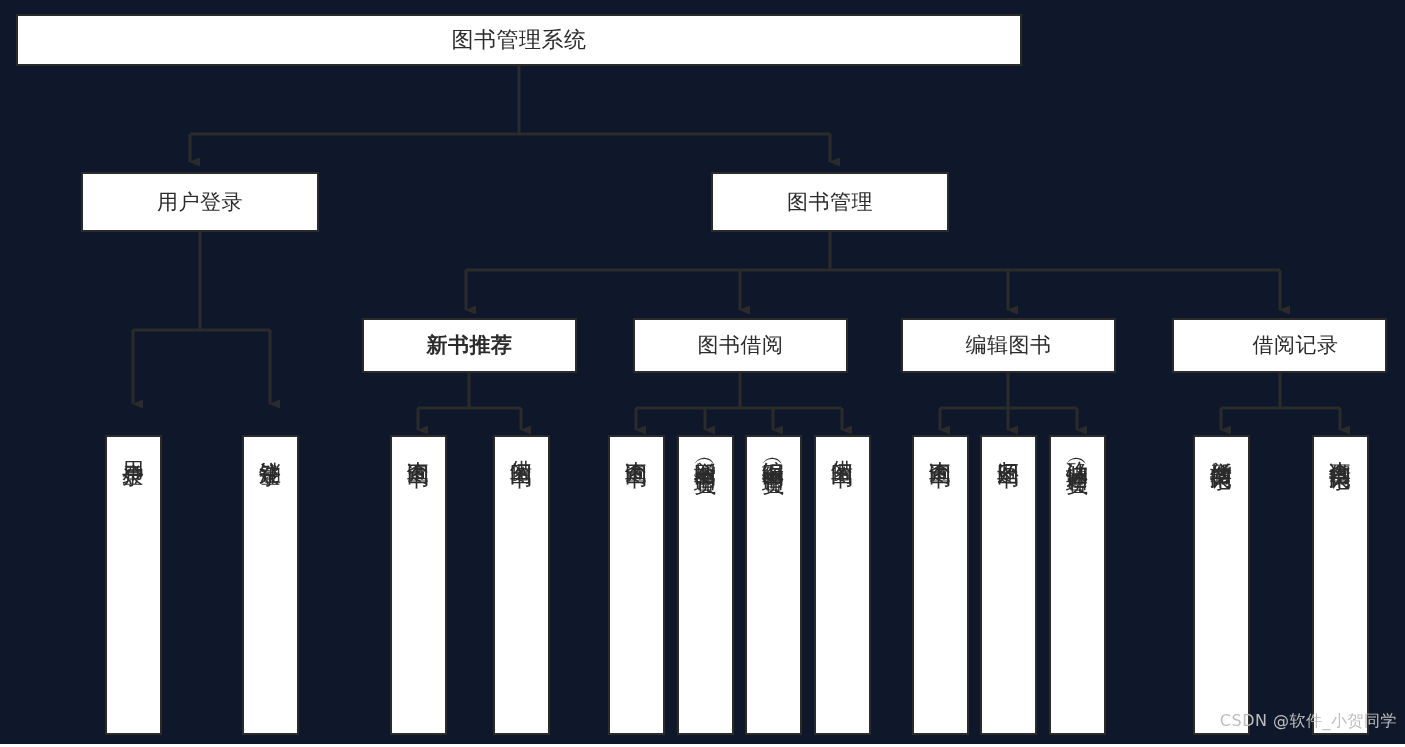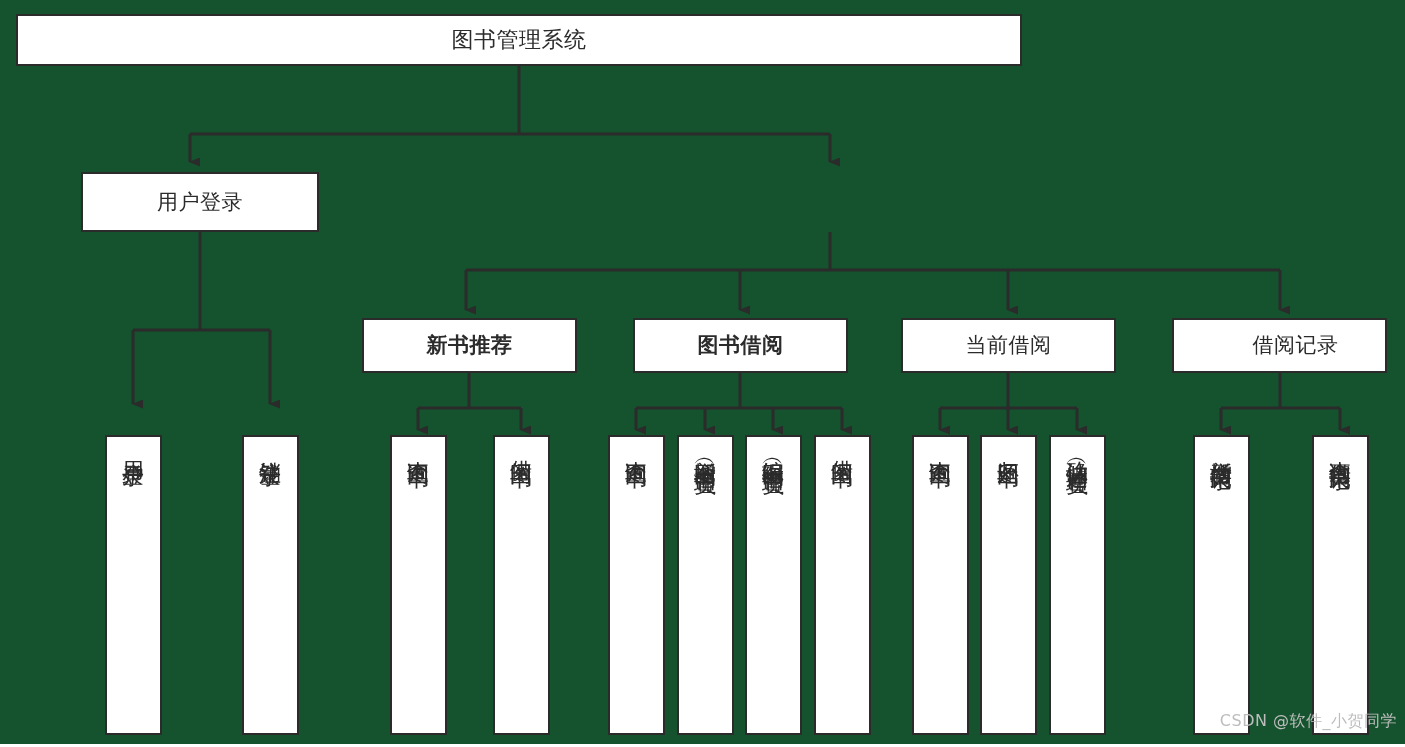--- a/index.html
+++ b/index.html
@@ -8,21 +8,21 @@
     padding: 0;
     background: #ffffff;
   }
   body {
     font-family: "DejaVu Sans", "Liberation Sans", sans-serif;
   }
   #diagram-root {
     position: relative;
     width: 1405px;
     height: 744px;
-    background: #14532d;
+    background: #0f172a;
     overflow: hidden;
   }
   #edge-layer {
     position: absolute;
     left: 0;
     top: 0;
     width: 1405px;
     height: 747px;
     pointer-events: none;
   }
@@ -132,29 +132,32 @@
     </g>
   </svg>
 
   <div class="node horiz root" style="left:16px; top:14px; width:1006px; height:52px;">
     <span class="node-label">图书管理系统</span>
   </div>
 
   <div class="node horiz" style="left:81px; top:172px; width:238px; height:60px;">
     <span class="node-label">用户登录</span>
   </div>
+  <div class="node horiz" style="left:711px; top:172px; width:238px; height:60px;">
+    <span class="node-label">图书管理</span>
+  </div>
 
   <div class="node horiz" style="left:362px; top:318px; width:215px; height:55px;font-weight:bold;">
     <span class="node-label">新书推荐</span>
   </div>
-  <div class="node horiz" style="left:633px; top:318px; width:215px; height:55px;font-weight:bold;">
+  <div class="node horiz" style="left:633px; top:318px; width:215px; height:55px;">
     <span class="node-label">图书借阅</span>
   </div>
   <div class="node horiz" style="left:901px; top:318px; width:215px; height:55px;">
-    <span class="node-label">当前借阅</span>
+    <span class="node-label">编辑图书</span>
   </div>
   <div class="node horiz" style="left:1172px; top:318px; width:215px; height:55px;padding-left:32px;">
     <span class="node-label">借阅记录</span>
   </div>
 
   <div class="node vert" style="left:105px; top:435px; width:57px; height:300px;">
     <span class="node-label">用户登录</span>
   </div>
   <div class="node vert" style="left:242px; top:435px; width:57px; height:300px;">
     <span class="node-label">注销登录</span>

